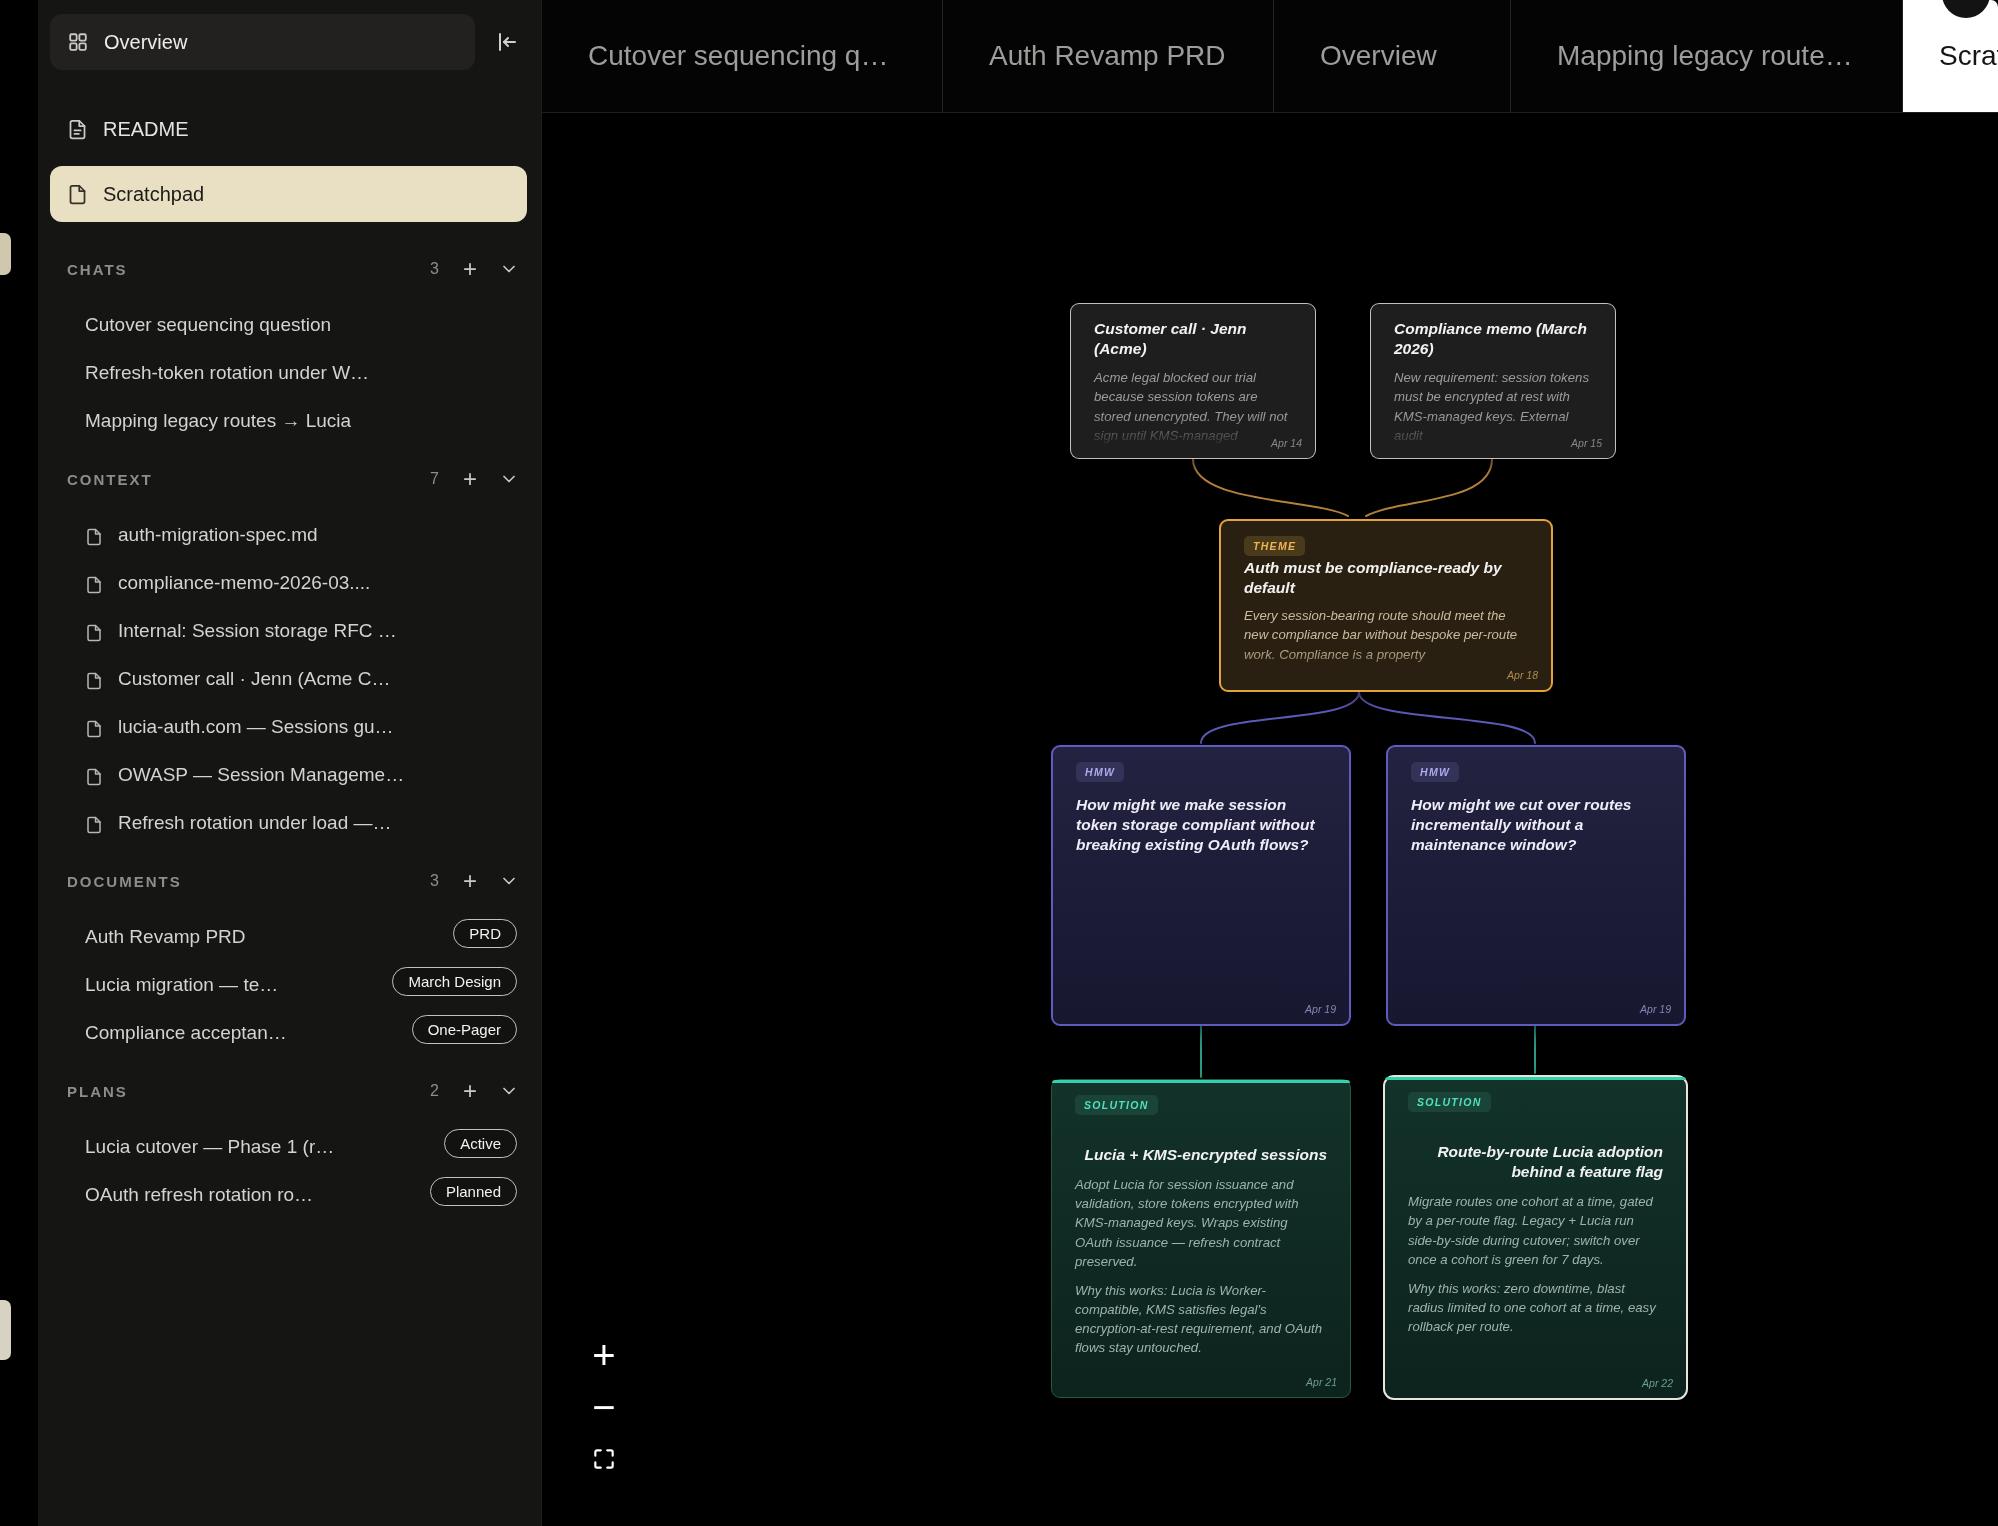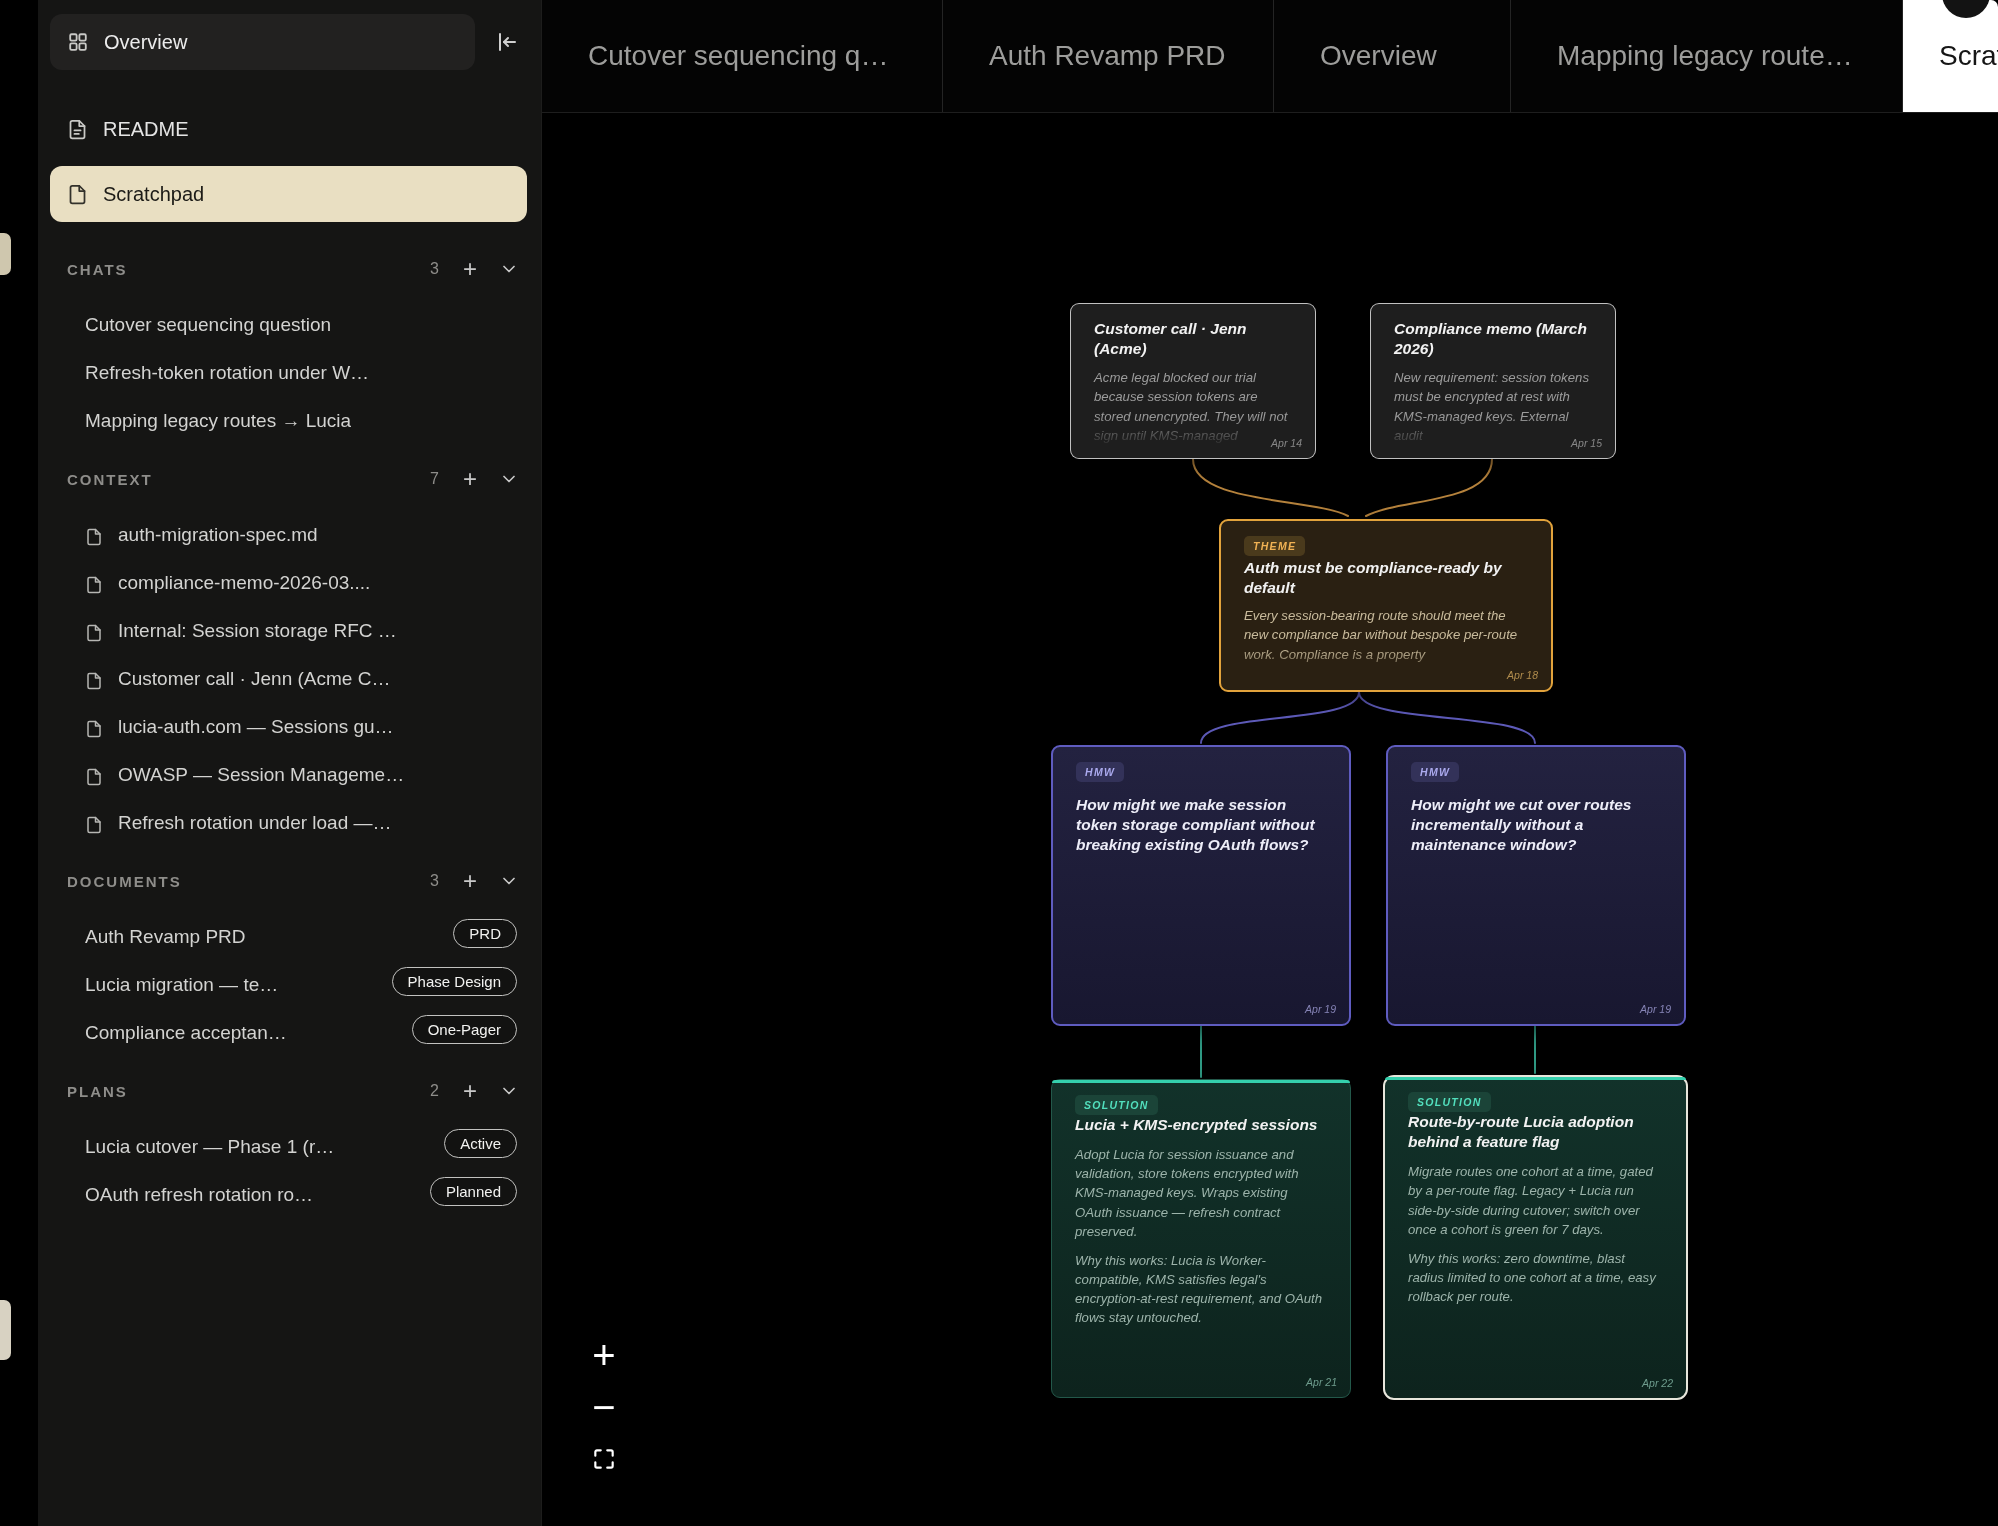--- a/index.html
+++ b/index.html
@@ -78,21 +78,21 @@
   .hmw.h2c{left:844px;top:633px;}
   .hmw .badge{color:#abaaee;background:#333259;}
   .hmw .card-title{margin-top:13px;color:#ededf8;}
   .hmw .card-date{color:#8583b5;}
 
   .sol{width:300px;height:319px;background:linear-gradient(180deg,#12322a,#0d231d);border:1px solid #23584a;}
   .sol.s1{left:509px;top:967px;}
   .sol.s2{left:841px;top:963px;width:305px;height:325px;border:2px solid #e8e6dc;border-radius:11px;}
   .sol .accent{position:absolute;top:0;left:0;right:0;height:3px;background:#35d0ad;border-radius:8px 8px 0 0;}
   .sol .badge{color:#52dfbd;background:#1b4438;}
-  .sol .card-title{margin-top:0;}
+  .sol .card-title{margin-top:30px;text-align:right;}
   .sol .card-body{color:#9db4ab;margin-top:10px;}
   .sol .card-date{color:#6e9c8d;}
 
   .zoomers{position:absolute;left:44px;top:1225px;display:flex;flex-direction:column;gap:16px;align-items:center;}
   .zoom-btn{width:36px;height:36px;display:flex;align-items:center;justify-content:center;
             font-size:40px;font-weight:300;color:#fff;cursor:pointer;line-height:1;}
   .fit-btn{width:36px;height:36px;display:flex;align-items:center;justify-content:center;color:#fff;cursor:pointer;}
 </style>
 </head>
 <body>
@@ -251,21 +251,21 @@
             <polyline points="6 9 12 15 18 9"></polyline>
           </svg>
         </span>
     </div>
     <div class="sb-item">
         <span class="sb-item-label">Auth Revamp PRD</span>
         <span class="pill">PRD</span>
       </div>
     <div class="sb-item">
         <span class="sb-item-label">Lucia migration — te…</span>
-        <span class="pill">Phase Design</span>
+        <span class="pill">March Design</span>
       </div>
     <div class="sb-item">
         <span class="sb-item-label">Compliance acceptan…</span>
         <span class="pill">One-Pager</span>
       </div>
 
     <div class="sb-section">
       <span class="sec-title">PLANS</span>
       <span class="sec-count">2</span>
       <span class="sec-plus">+</span>

